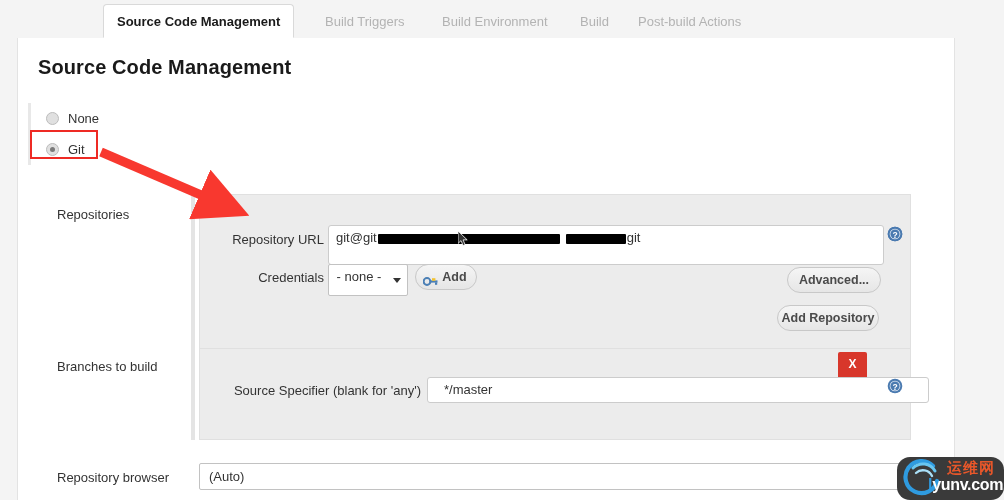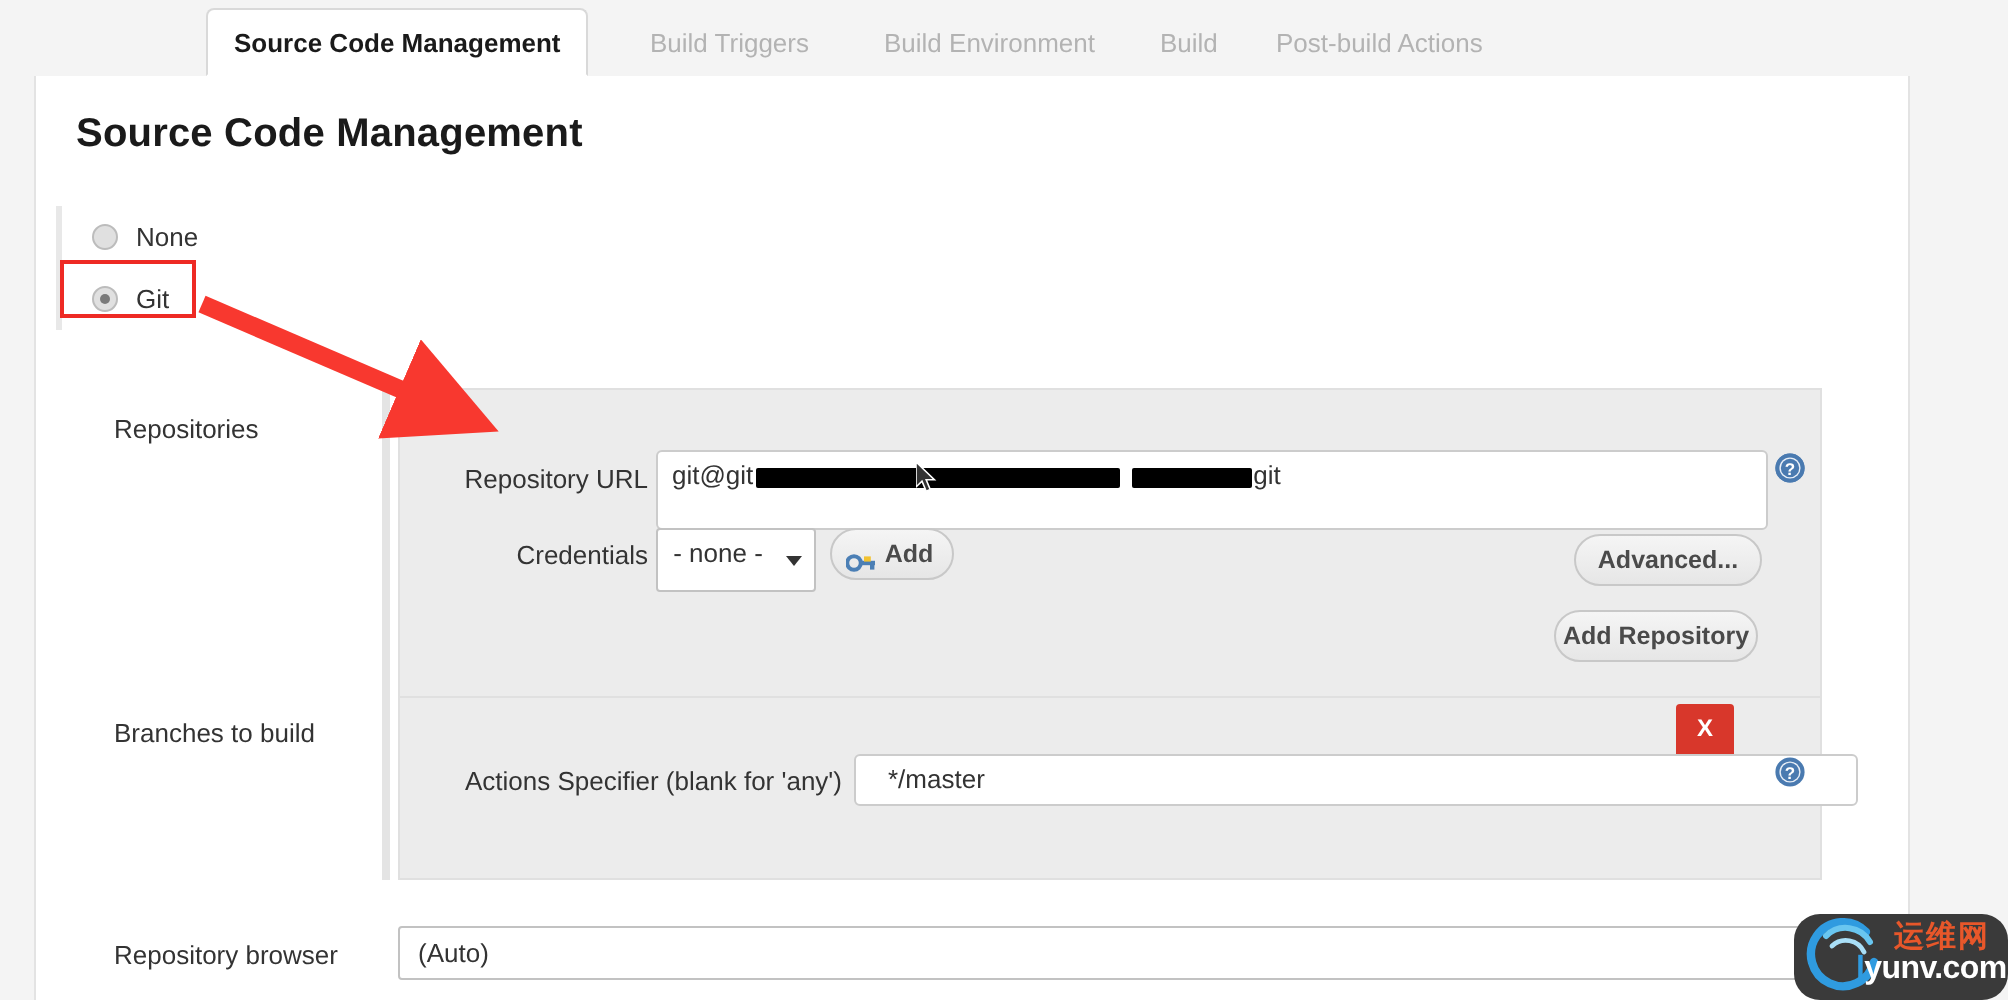--- a/index.html
+++ b/index.html
@@ -353,21 +353,21 @@
     <div class="btn" style="left:769px; top:228px; width:94px; height:26px; line-height:25px; opacity:0;"></div>
 
     <div class="btn" style="left:769px; top:229px; width:94px; height:26px; line-height:25px;">Advanced...</div>
 
     <div class="btn" style="left:759px; top:267px; width:102px; height:26px; line-height:25px;">Add Repository</div>
 
     <div class="row-label" style="left:39px; top:321px;">Branches to build</div>
     <div class="gutter" style="left:173px; top:310px; height:92px;"></div>
     <div class="panel" style="left:181px; top:310px; width:712px; height:92px;"></div>
 
-    <div class="inner-label" style="left:207px; top:345px; width:196px;">Actions Specifier (blank for 'any')</div>
+    <div class="inner-label" style="left:207px; top:345px; width:196px;">Source Specifier (blank for 'any')</div>
     <div class="textfield" style="left:409px; top:339px; width:502px; height:26px; line-height:24px;padding-left:16px;">*/master</div>
     <div class="help-icon" style="left:869px; top:340px;">
       <svg width="16" height="16" viewBox="0 0 16 16">
           <circle cx="8" cy="8" r="7.3" fill="#4a7ab0"></circle>
           <circle cx="8" cy="8" r="5.3" fill="#e9eff7"></circle>
           <circle cx="8" cy="8" r="4.6" fill="#4a7ab0"></circle>
           <text x="8" y="11.6" font-size="8.5" font-weight="bold" fill="#ffffff" text-anchor="middle" font-family="Liberation Sans, sans-serif">?</text>
         </svg>
     </div>
 

